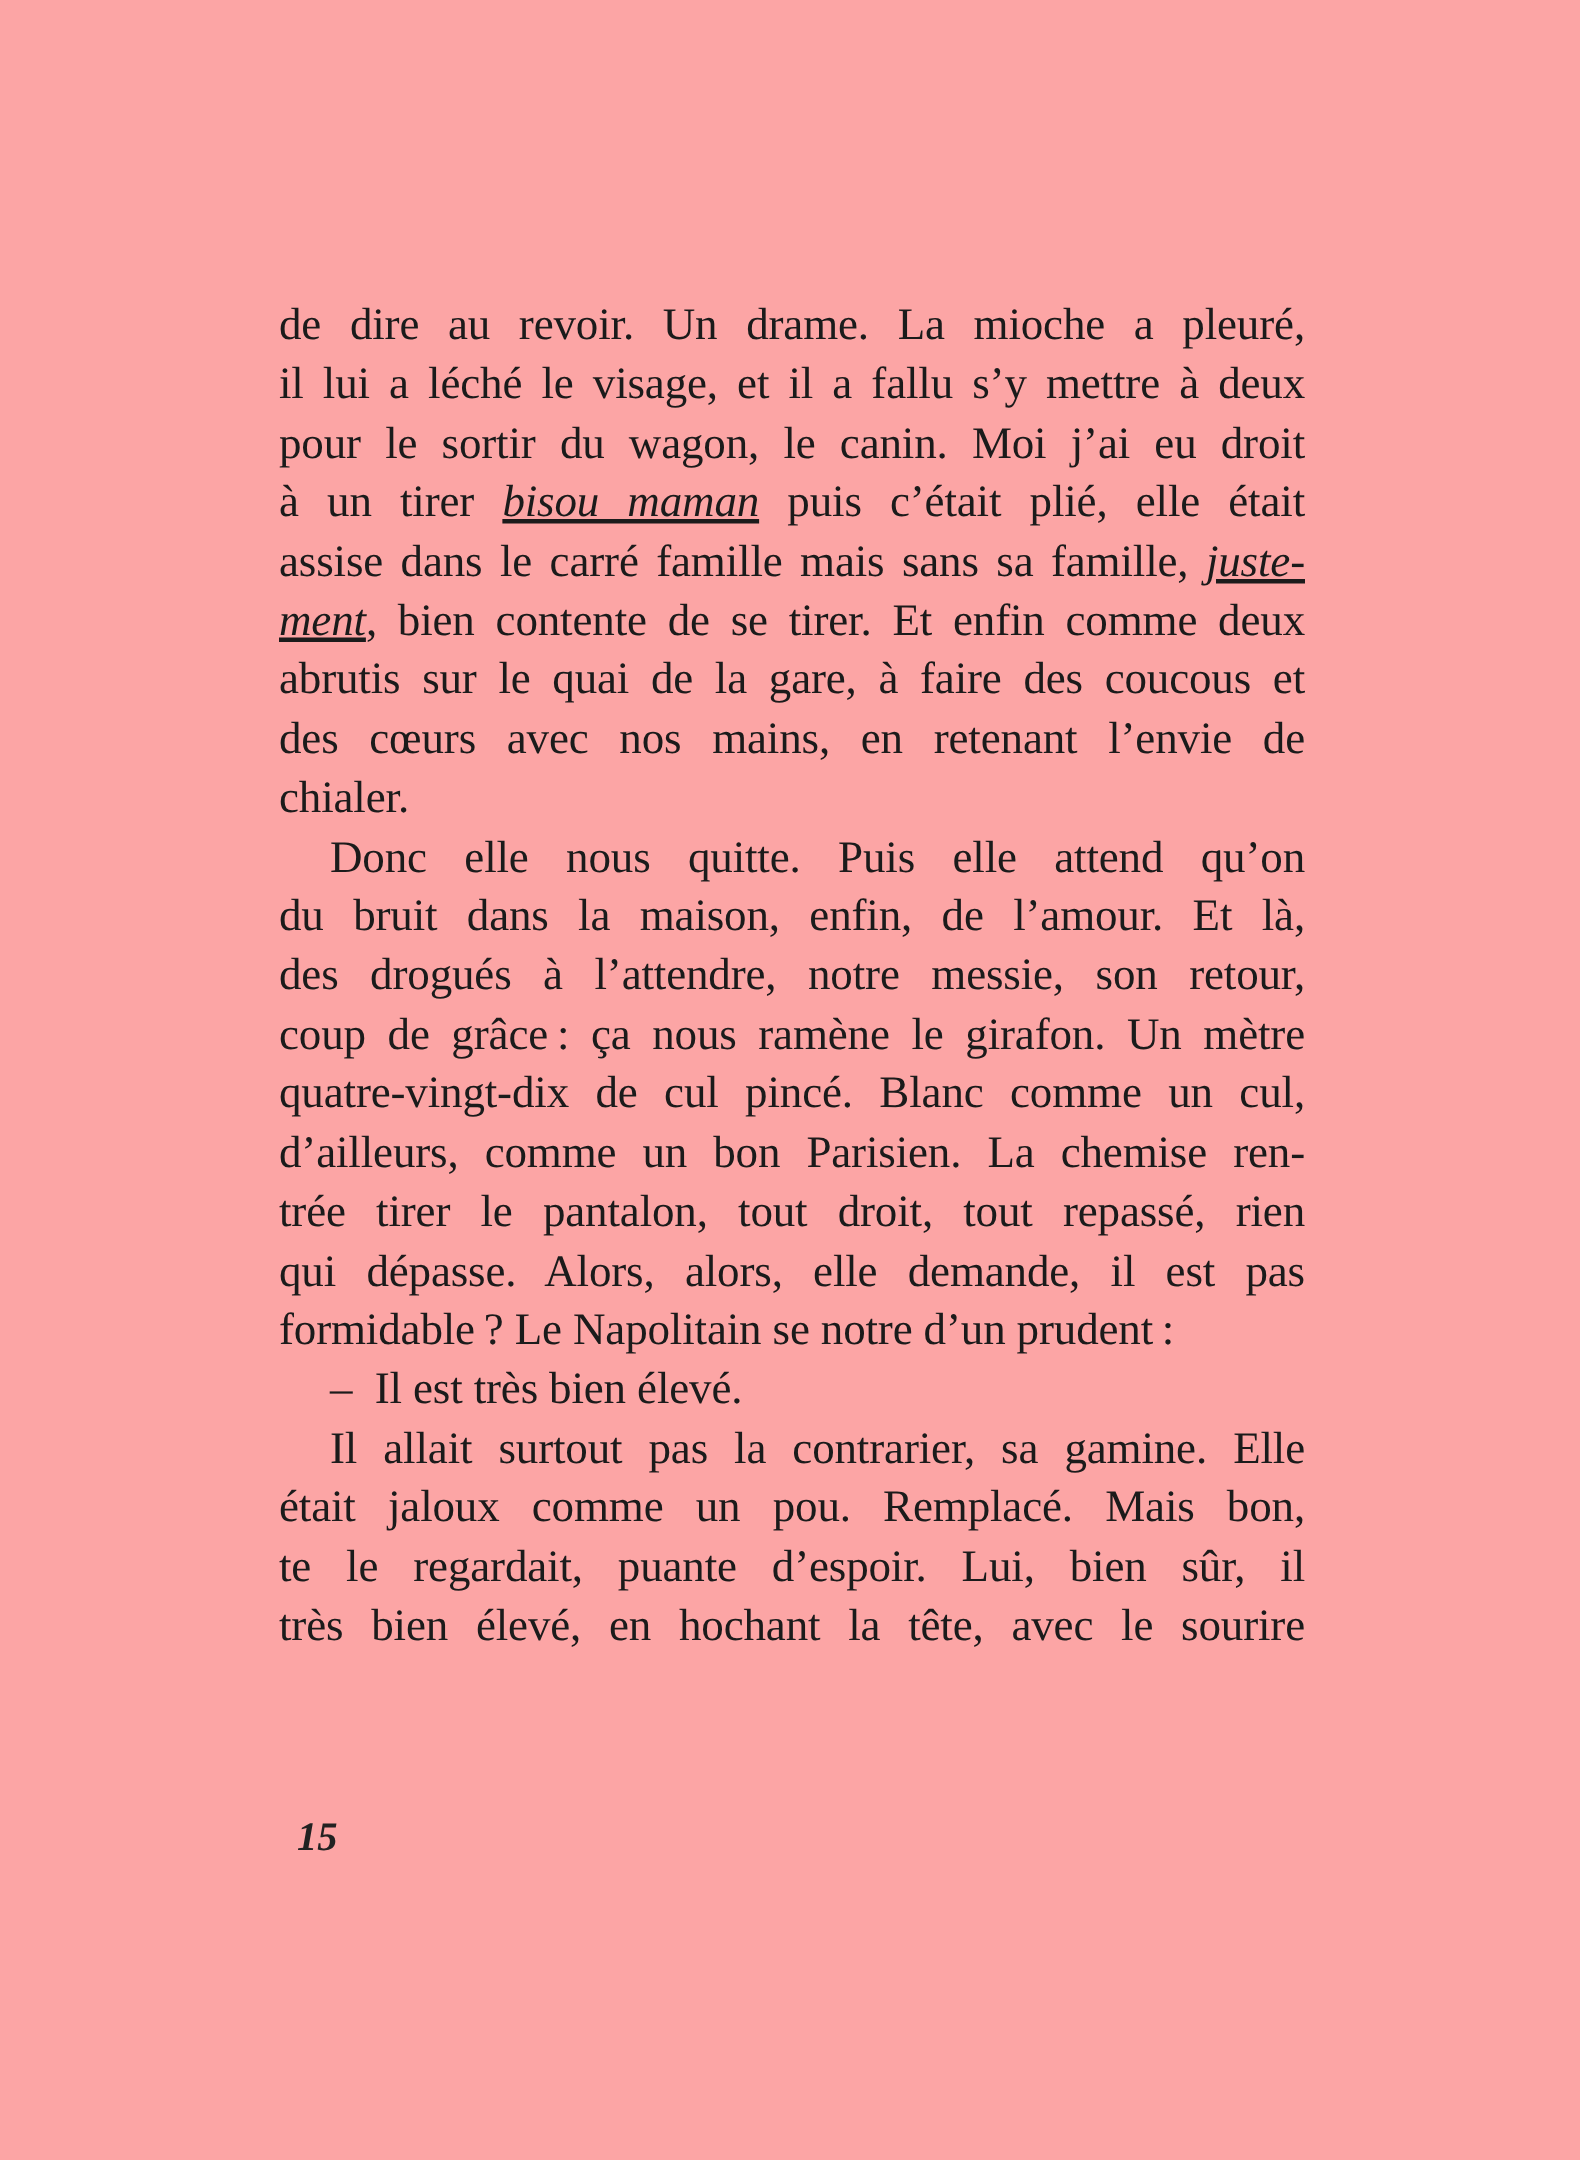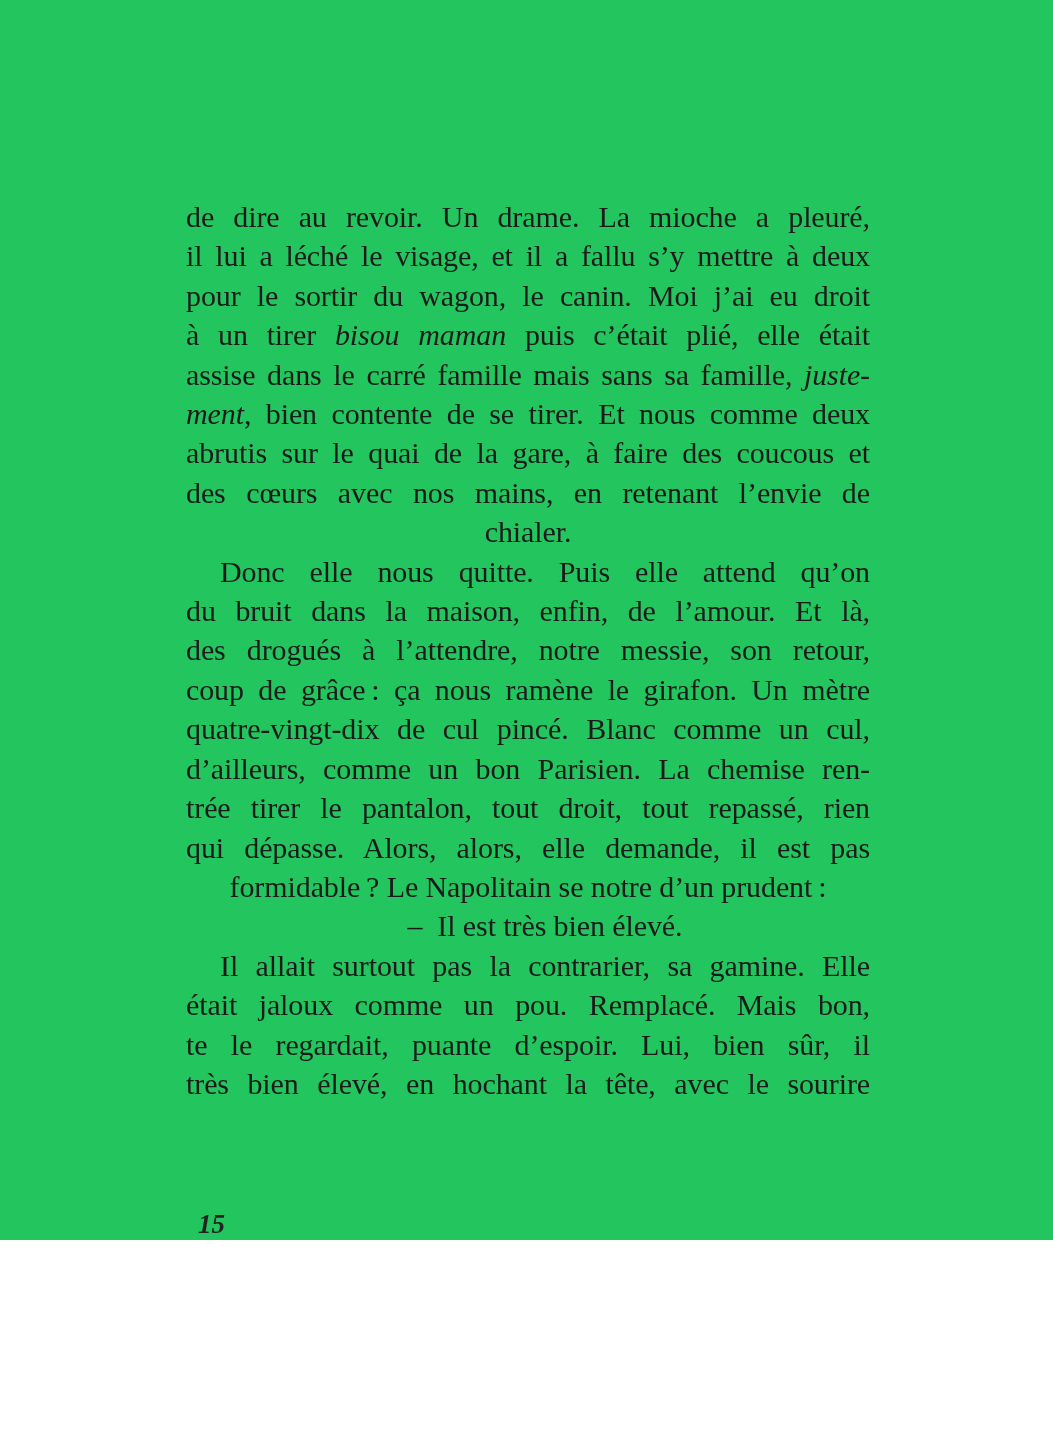--- a/index.html
+++ b/index.html
@@ -3,48 +3,49 @@
 <meta charset="utf-8">
 <style>
   html, body {
     margin: 0;
     padding: 0;
     background: #ffffff;
   }
   .page {
     position: relative;
     width: 1053px;
-    height: 1240px;
-    background: #22c55e;
+    height: 1440px;
+    background: #fca5a5;
     overflow: hidden;
     font-family: "Liberation Serif", "DejaVu Serif", serif;
     color: #1b1b1b;
   }
   .text-block {
     position: absolute;
     left: 186px;
     top: 197px;
     width: 684px;
   }
   .line {
     font-size: 30px;
     line-height: 39.4px;
     letter-spacing: -0.1px;
-    text-align: center;
+    text-align: left;
     white-space: normal;
   }
   .line.just {
     text-align: justify;
     text-align-last: justify;
   }
   .line.ind {
     text-indent: 34px;
   }
   .it {
     font-style: italic;
+    text-decoration: underline;
   }
   .page-number {
     position: absolute;
     left: 198px;
     top: 1207px;
     font-size: 27px;
     line-height: 34px;
     font-style: italic;
     font-weight: 700;
     color: #222222;
@@ -53,21 +54,21 @@
 </head>
 <body>
 
 <div class="page">
   <div class="text-block">
       <div class="line just"><span>de dire au revoir. Un drame. La mioche a pleuré,</span></div>
       <div class="line just"><span>il lui a léché le visage, et il a fallu s’y mettre à deux</span></div>
       <div class="line just"><span>pour le sortir du wagon, le canin. Moi j’ai eu droit</span></div>
       <div class="line just"><span>à un tirer </span><span class="it">bisou maman</span><span> puis c’était plié, elle était</span></div>
       <div class="line just"><span>assise dans le carré famille mais sans sa famille, </span><span class="it">juste-</span></div>
-      <div class="line just"><span class="it">ment</span><span>, bien contente de se tirer. Et nous comme deux</span></div>
+      <div class="line just"><span class="it">ment</span><span>, bien contente de se tirer. Et enfin comme deux</span></div>
       <div class="line just"><span>abrutis sur le quai de la gare, à faire des coucous et</span></div>
       <div class="line just"><span>des cœurs avec nos mains, en retenant l’envie de</span></div>
       <div class="line"><span>chialer.</span></div>
       <div class="line just ind"><span>Donc elle nous quitte. Puis elle attend qu’on</span></div>
       <div class="line just"><span>du bruit dans la maison, enfin, de l’amour. Et là,</span></div>
       <div class="line just"><span>des drogués à l’attendre, notre messie, son retour,</span></div>
       <div class="line just"><span>coup de grâce : ça nous ramène le girafon. Un mètre</span></div>
       <div class="line just"><span>quatre-vingt-dix de cul pincé. Blanc comme un cul,</span></div>
       <div class="line just"><span>d’ailleurs, comme un bon Parisien. La chemise ren-</span></div>
       <div class="line just"><span>trée tirer le pantalon, tout droit, tout repassé, rien</span></div>

